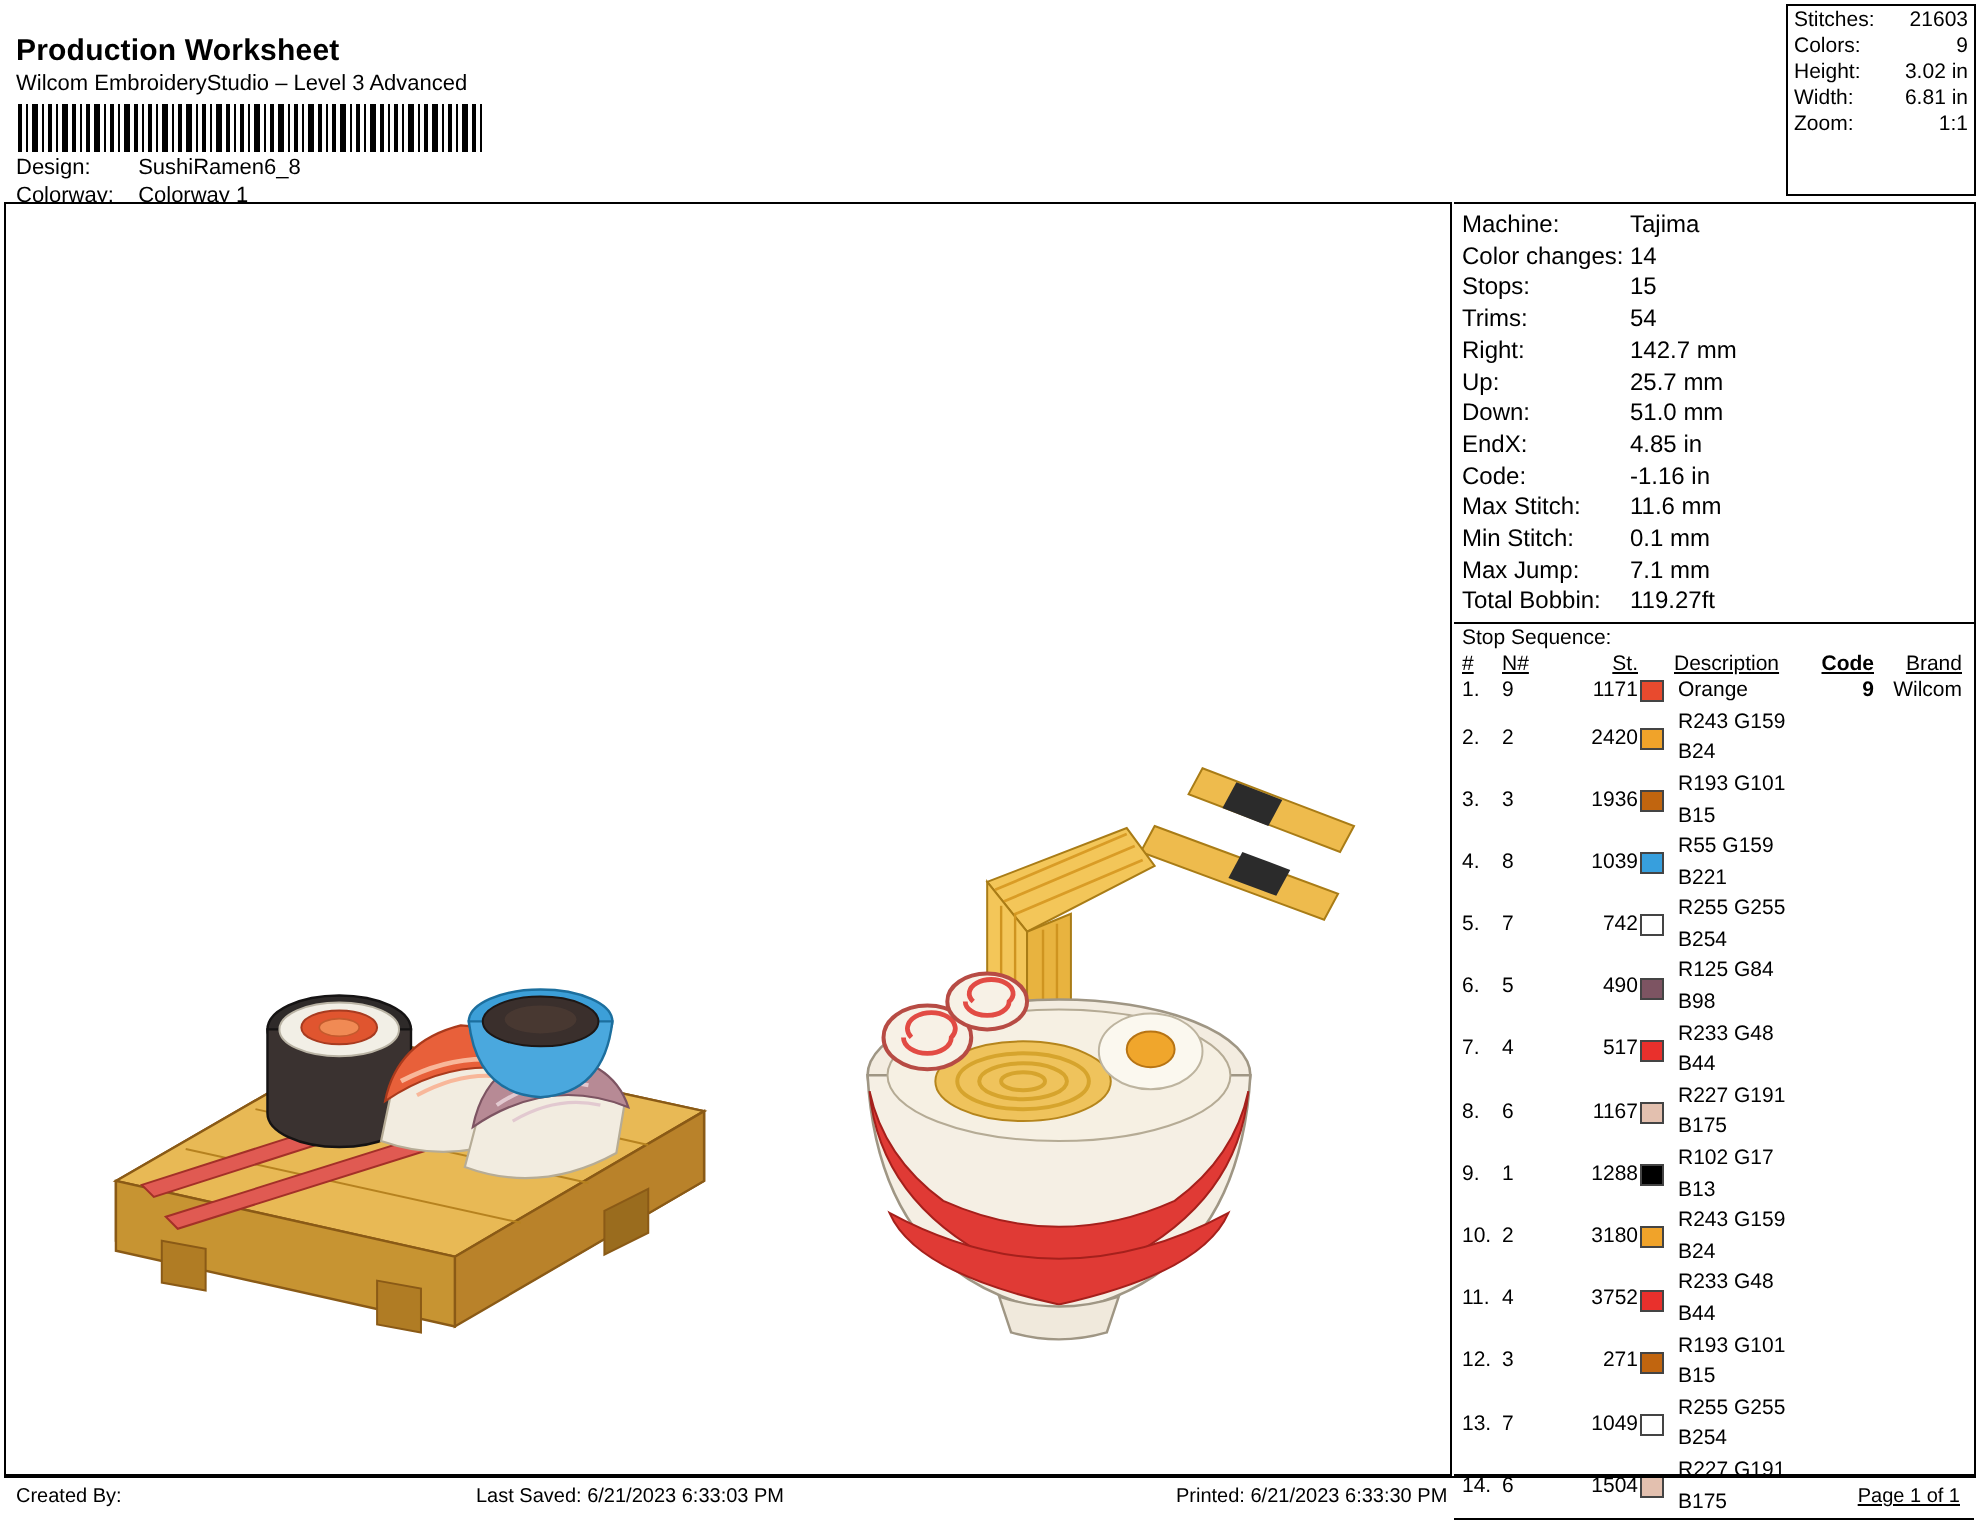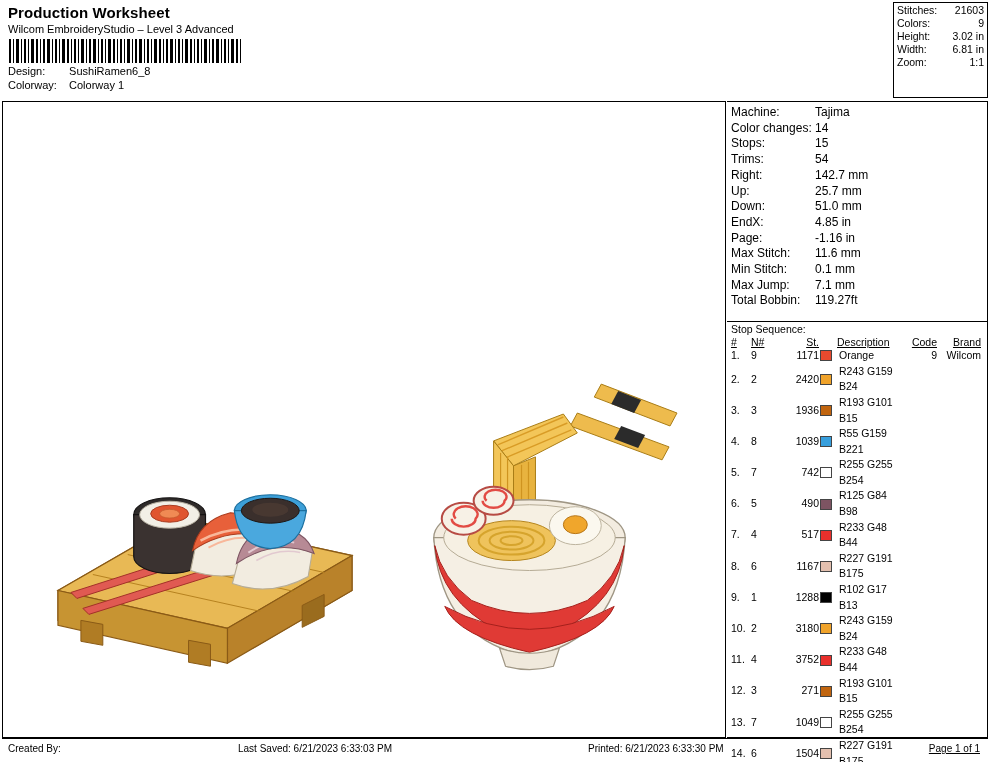--- a/index.html
+++ b/index.html
@@ -1,21 +1,21 @@
 <!DOCTYPE html>
 <html><head>
 <meta charset="utf-8">
 <style>
   html,body{margin:0;padding:0;background:#ffffff;}
   body{font-family:"Liberation Sans", sans-serif;color:#000;}
   #page{position:relative;width:990px;height:762px;background:#fff;overflow:hidden;}
 
   
   .hdr{position:absolute;left:0;top:0;width:990px;height:100px;}
-  .hdr-left{position:absolute;left:8px;top:4px;width:880px;}
+  .hdr-left{position:absolute;left:8px;top:17px;width:880px;}
   .title{font-size:15px;font-weight:bold;letter-spacing:.1px;}
   .subtitle{font-size:11px;margin-top:2px;}
   .barcode{margin-top:4px;height:24px;width:236px;}
   .barcode svg{display:block;}
   .kv{font-size:11px;margin-top:2px;}
   .kv .k{display:inline-block;width:58px;}
   .kv .v{display:inline-block;}
 
   
   .hdr-right{position:absolute;left:893px;top:2px;width:95px;height:96px;border:1px solid #000;box-sizing:border-box;}
@@ -25,29 +25,29 @@
 
   
   .canvas{position:absolute;left:2px;top:101px;width:724px;height:637px;border:1px solid #000;box-sizing:border-box;background:#fff;}
   .info{position:absolute;left:727px;top:101px;width:261px;height:637px;border:1px solid #000;border-left:none;box-sizing:border-box;}
 
   .info-list{padding:3px 4px 0 4px;}
   .irow{font-size:12px;line-height:15.7px;display:flex;}
   .irow .k{width:84px;}
   .irow .v{flex:1;}
 
-  .seq-head{margin-top:12px;border-top:1px solid #000;font-size:10.5px;padding:1px 4px 0 4px;}
+  .seq-head{margin-top:2px;border-top:1px solid #000;font-size:10.5px;padding:1px 4px 0 4px;}
   .seq-cols{display:flex;font-size:10.5px;padding:1px 4px 0 4px;}
   .seq-cols span{text-decoration:underline;}
   .c-num{width:20px;}
   .c-n{width:24px;}
   .c-st{width:44px;text-align:right;}
   .c-sw{width:14px;}
   .c-desc{flex:1;padding-left:4px;}
-  .c-code{width:32px;text-align:right;}
+  .c-code{width:32px;text-align:right;font-weight:bold;}
   .c-brand{width:44px;text-align:right;padding-right:2px;}
 
   .seq-rows{padding:0 4px;}
   .srow{display:flex;font-size:10.5px;line-height:15.6px;align-items:center;}
   .sw{width:10px;height:9px;border:1px solid #444;display:inline-block;margin:0 3px 0 1px;}
   .seq-box{border-bottom:1px solid #000;}
 
   
   .footer{position:absolute;left:2px;top:738px;width:986px;height:22px;border-top:1px solid #000;font-size:10px;}
   .footer div{position:absolute;top:4px;}
@@ -305,21 +305,21 @@
         </div>
       <div class="irow">
           <span class="k">Down:</span>
           <span class="v">51.0 mm</span>
         </div>
       <div class="irow">
           <span class="k">EndX:</span>
           <span class="v">4.85 in</span>
         </div>
       <div class="irow">
-          <span class="k">Page:</span>
+          <span class="k">Code:</span>
           <span class="v">-1.16 in</span>
         </div>
       <div class="irow">
           <span class="k">Max Stitch:</span>
           <span class="v">11.6 mm</span>
         </div>
       <div class="irow">
           <span class="k">Min Stitch:</span>
           <span class="v">0.1 mm</span>
         </div>

